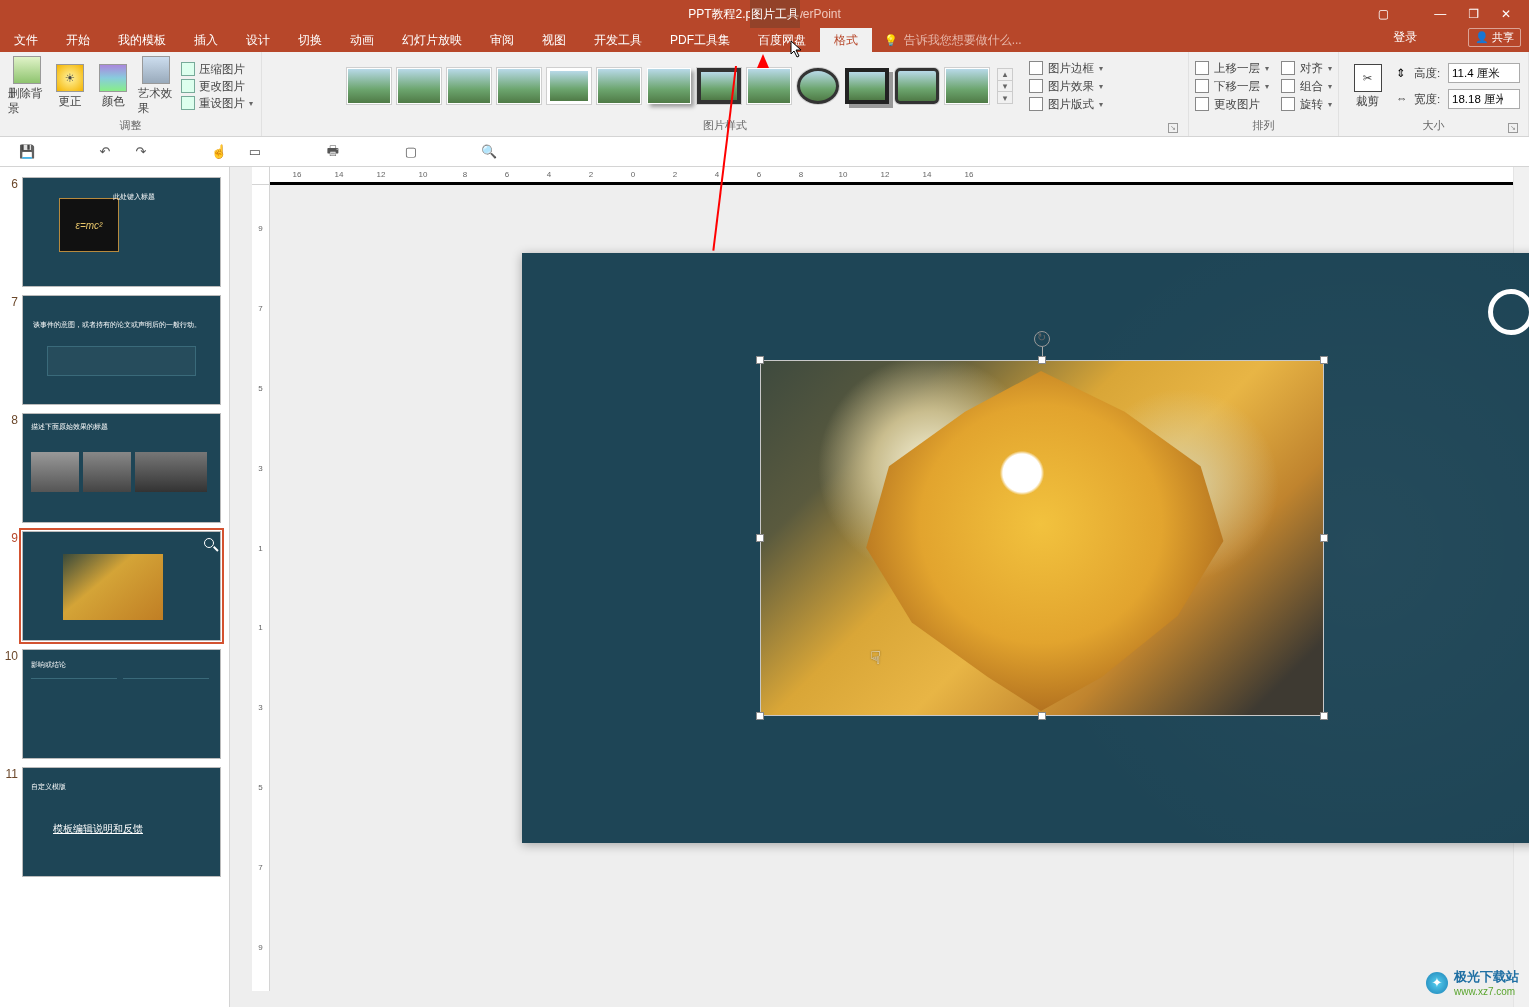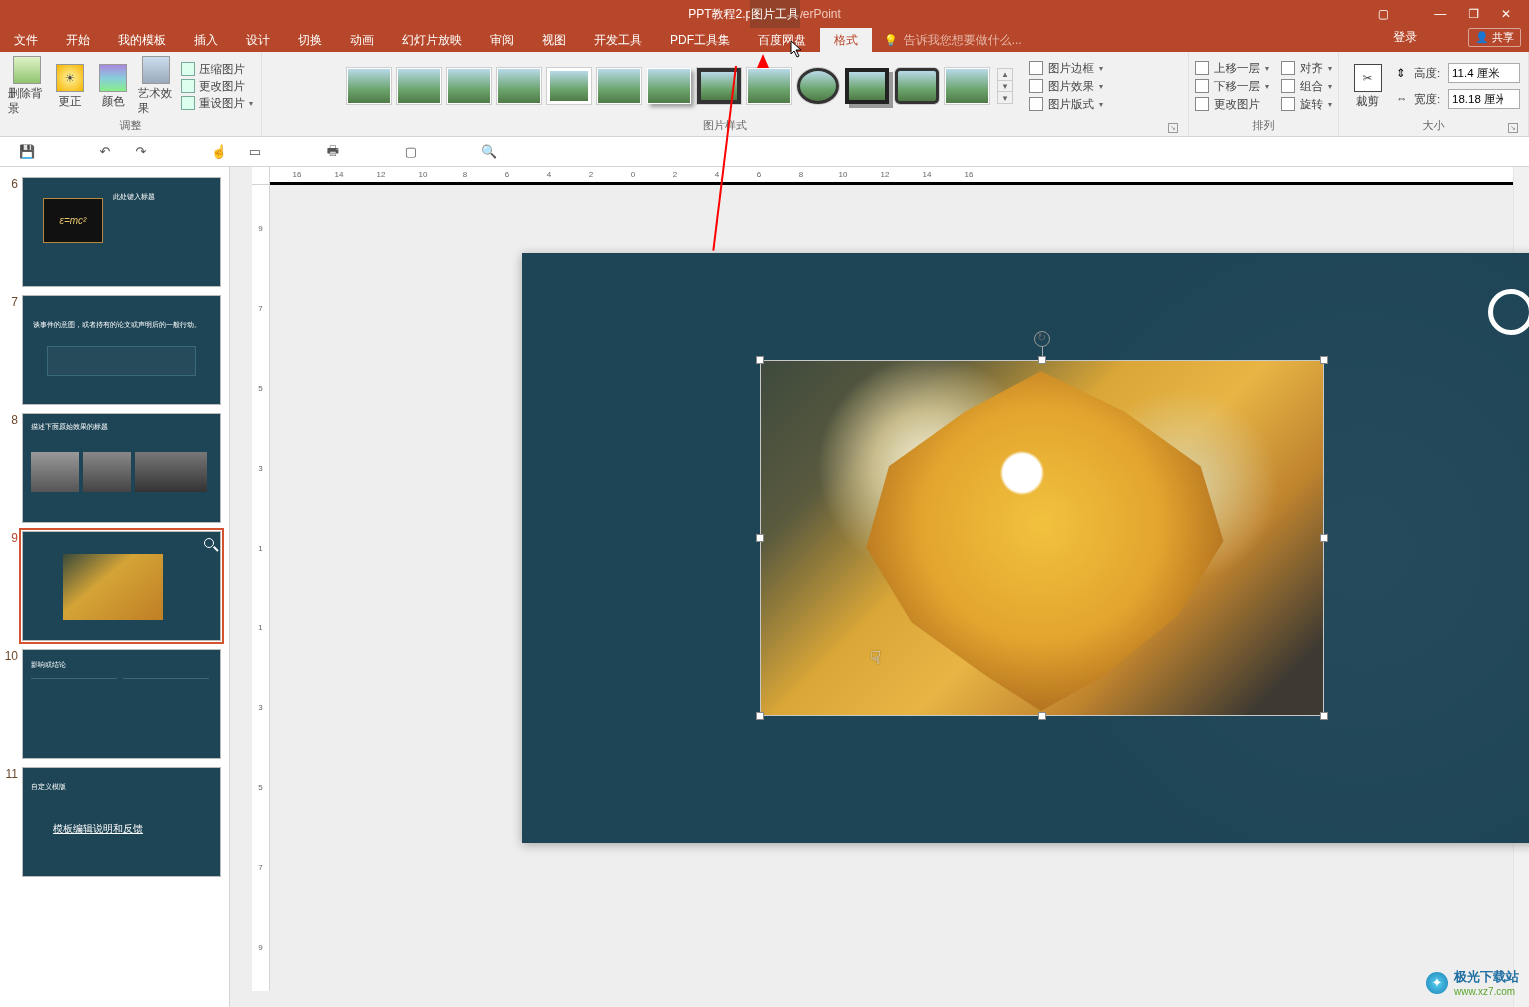--- a/index.html
+++ b/index.html
@@ -68,21 +68,21 @@
 .thumb-row { display: flex; padding: 4px 8px 4px 4px; }
 .thumb-num { width: 18px; font-size: 12px; color: #6b472a; text-align: right; padding-right: 4px; }
 .thumb-slide { flex: 1; height: 110px; background: #1e4556; border: 1px solid #bbb; position: relative; overflow: hidden; }
 .thumb-row.active .thumb-slide { outline: 2px solid #d35230; outline-offset: 1px; }
 .thumb-row.active .thumb-num { color: #b7472a; }
 .ts-text { color: #fff; font-size: 7px; position: absolute; }
 .ts-leaf { position: absolute; left: 40px; top: 22px; width: 100px; height: 66px; background: linear-gradient(140deg,#3a4a3a,#d4a437 40%,#c07e24); }
 .ts-mag { position: absolute; right: 6px; top: 6px; width: 10px; height: 10px; border: 1.5px solid #fff; border-radius: 50%; }
 .ts-mag::after { content: ''; position: absolute; width: 6px; height: 1.5px; background: #fff; transform: rotate(45deg); left: 8px; top: 9px; }
 .thumb-6 { background: #1e4556; }
-.thumb-6 .blk { position: absolute; left: 20px; top: 20px; width: 60px; height: 45px; background: #111; border: 1px solid #b78a3e; color: #e8c66a; font-size: 10px; font-style: italic; display: flex; align-items: center; justify-content: center; }
+.thumb-6 .blk { position: absolute; left: 36px; top: 20px; width: 60px; height: 54px; background: #111; border: 1px solid #b78a3e; color: #e8c66a; font-size: 10px; font-style: italic; display: flex; align-items: center; justify-content: center; }
 .thumb-8 { background: #1e4556; }
 .thumb-8 .photo { position: absolute; width: 48px; height: 40px; background: #888; filter: grayscale(1); }
 
 
 .editor { flex: 1; position: relative; background: #eee; }
 .ruler-h { position: absolute; top: 0; left: 40px; right: 16px; height: 18px; background: #fff; border-bottom: 3px solid #000000; font-size: 8px; color: #666; overflow: hidden; white-space: nowrap; padding-left: 6px; display: flex; align-items: center; }
 .ruler-v { position: absolute; top: 18px; left: 22px; width: 18px; bottom: 16px; background: #fff; border-right: 1px solid #d4d4d4; font-size: 8px; color: #666; overflow: hidden; display: flex; flex-direction: column; align-items: center; justify-content: space-around; padding: 4px 0; }
 .ruler-corner { position: absolute; top: 0; left: 22px; width: 18px; height: 18px; background: #fff; border-right: 1px solid #d4d4d4; border-bottom: 1px solid #d4d4d4; }
 .scroll-gutter-v { position: absolute; top: 0; right: 0; width: 16px; bottom: 0; background: #f1f1f1; border-left: 1px solid #e4e4e4; }
 .slide-canvas { position: absolute; left: 292px; top: 86px; width: 1050px; height: 590px; background: #1e4556; box-shadow: 0 2px 10px rgba(0,0,0,.3); }

